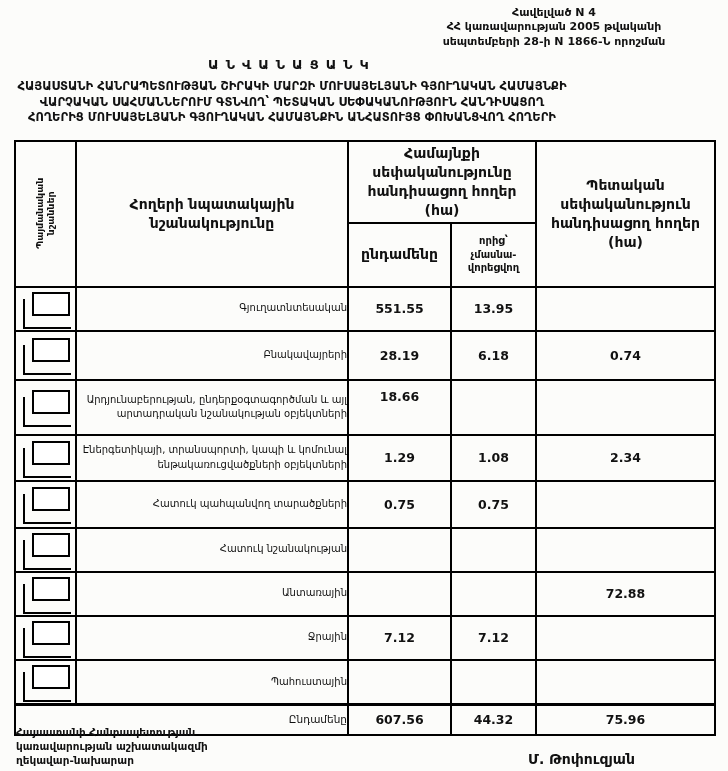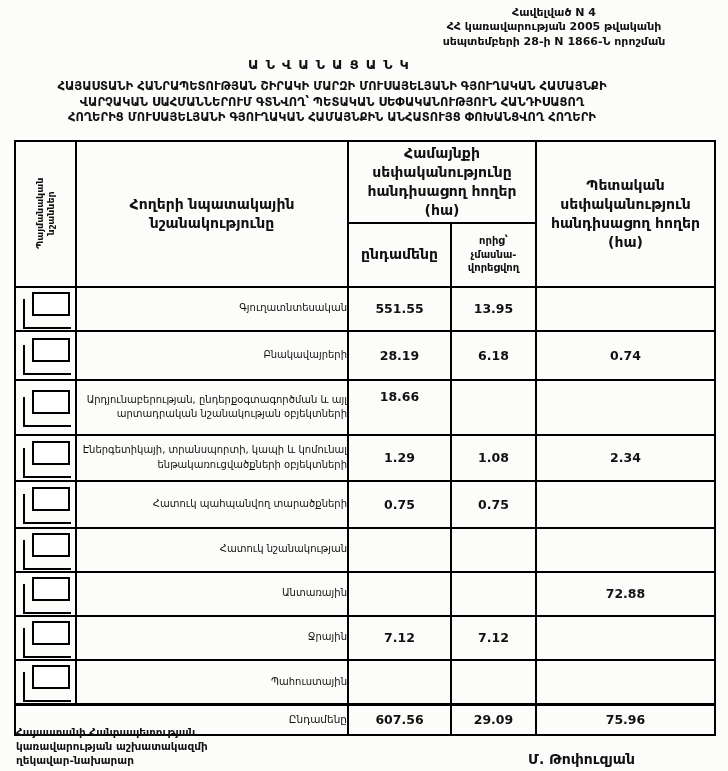--- a/index.html
+++ b/index.html
@@ -12,21 +12,21 @@
     overflow:hidden;
   }
   
   .appendix{
     position:absolute;top:6px;left:388px;width:332px;
     text-align:center;font-size:11px;font-weight:bold;line-height:1.3;
   }
   
   .title-block{
     position:absolute;top:57px;left:0;width:584px;
-    text-align:center;font-weight:bold;padding-left:40px;
+    text-align:center;font-weight:bold;
   }
   .title-heading{font-size:13px;letter-spacing:7px;margin-bottom:7px;}
   .title-line{font-size:11.5px;line-height:1.35;}
   
   table.main{
     position:absolute;top:140px;left:14px;width:700px;
     border-collapse:collapse;table-layout:fixed;
   }
   table.main th,table.main td{
     border:2px solid #000;
@@ -195,21 +195,21 @@
             <div class="sym"></div>
           </td>
       <td class="label">Պահուստային</td>
       <td class="num"></td>
       <td class="num"></td>
       <td class="num"></td>
     </tr>
     <tr class="total-row" style="height:30px">
       <td class="label" colspan="2">Ընդամենը</td>
       <td class="num">607.56</td>
-      <td class="num">29.09</td>
+      <td class="num">44.32</td>
       <td class="num">75.96</td>
     </tr>
   </tbody>
     </table>
 
   <div class="footer-left">
     <div>Հայաստանի Հանրապետության</div>
     <div>կառավարության աշխատակազմի</div>
     <div>ղեկավար-նախարար</div>
   </div>

